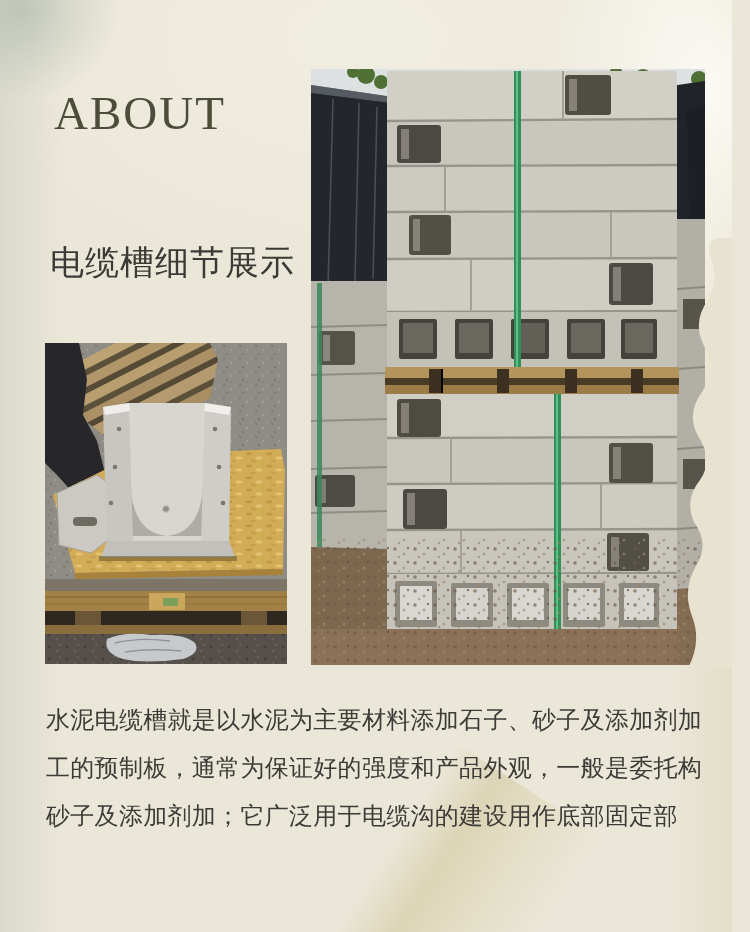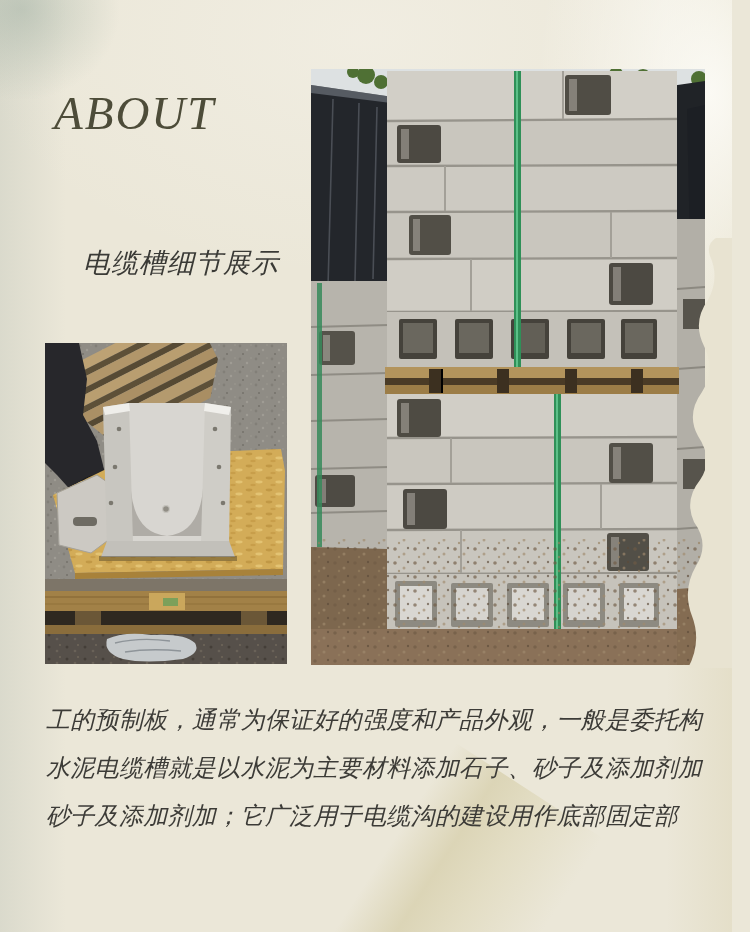--- a/index.html
+++ b/index.html
@@ -6,36 +6,35 @@
   .page{
     position:relative;width:732px;height:932px;overflow:hidden;
     font-family:"DejaVu Sans","Liberation Sans",sans-serif;
     background:
       radial-gradient(140px 130px at 3% 1%, rgba(163,178,165,.55), transparent 70%),
       linear-gradient(to right, rgba(170,180,170,.26), transparent 9%),
       radial-gradient(230px 420px at 97% 10%, rgba(252,251,246,.95), transparent 75%),
       radial-gradient(500px 300px at 50% 4%, rgba(245,242,233,.55), transparent 80%),
       linear-gradient(to left, rgba(219,211,180,.42), transparent 9%),
       #ebe7d8;
-    font-style: italic;
   }
   .brush-bottom{
     position:absolute;left:355px;top:765px;width:175px;height:320px;
     transform:rotate(33deg);pointer-events:none;
     background:linear-gradient(90deg, rgba(203,193,146,0) 0%, rgba(203,193,146,.48) 30%, rgba(215,207,167,.40) 58%, rgba(224,218,188,0) 100%);
   }
   .title{
     position:absolute;left:54px;top:84px;
     font-family:"Liberation Serif","DejaVu Serif",serif;
     font-size:47px;line-height:59px;letter-spacing:2px;
     color:#4d4c39;font-weight:400;
   }
   .subtitle{
     position:absolute;left:50px;top:238px;width:262px;
-    text-align:center;font-size:27px;line-height:49px;
+    font-size:34px;line-height:49px;
     letter-spacing:1px;color:#3a3a36;
   }
   .photo{position:absolute;display:block;}
   .photo-left{left:45px;top:343px;width:242px;height:321px;}
   .photo-right{left:311px;top:69px;width:394px;height:596px;}
   .edge-blob{position:absolute;left:682px;top:238px;width:70px;height:430px;pointer-events:none;}
   .desc{
     position:absolute;left:46px;top:696px;width:676px;
     font-size:24px;line-height:48px;letter-spacing:0.3px;color:#3c3b37;
   }
@@ -301,18 +300,18 @@
       <path d="M366,520 L394,518 L394,596 L366,596 Z" fill="#846c52"></path>
       <rect x="0" y="470" width="394" height="126" fill="url(#dirtR)" opacity=".65"></rect>
     </g>
   </svg>
 
   <svg class="edge-blob" viewBox="0 0 70 430" xmlns="http://www.w3.org/2000/svg">
     <path d="M70,0 L70,430 L6,430 Q20,404 10,378 Q0,352 14,328 Q28,306 12,284 Q2,262 18,242 Q32,222 16,198 Q4,176 20,154 Q34,132 22,108 Q10,84 26,62 Q38,40 28,18 Q24,6 34,0 Z" fill="#e8e3d1"></path>
   </svg>
 
   <div class="desc">
+    <div>水泥电缆槽就是以水泥为主要材料添加石子、砂子及添加剂加</div>
     <div>工的预制板，通常为保证好的强度和产品外观，一般是委托构</div>
-    <div>水泥电缆槽就是以水泥为主要材料添加石子、砂子及添加剂加</div>
     <div>砂子及添加剂加；它广泛用于电缆沟的建设用作底部固定部</div>
   </div>
 
 </div>
 
 </body></html>

